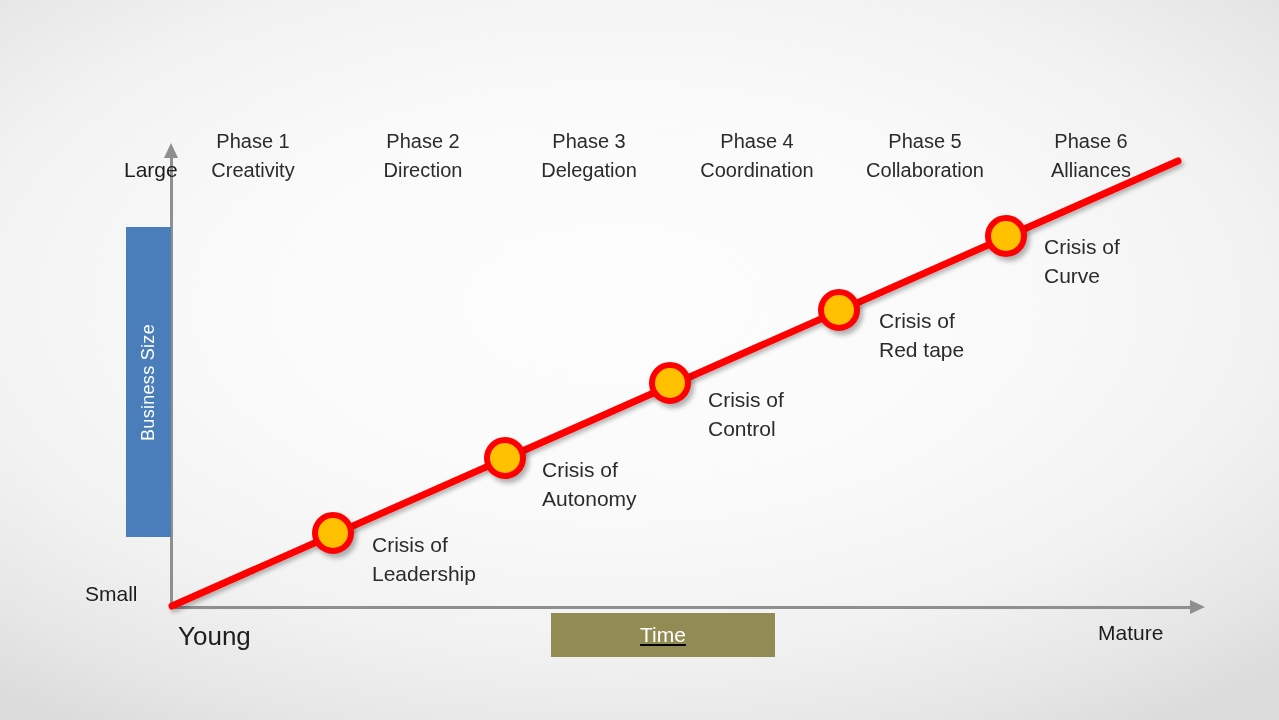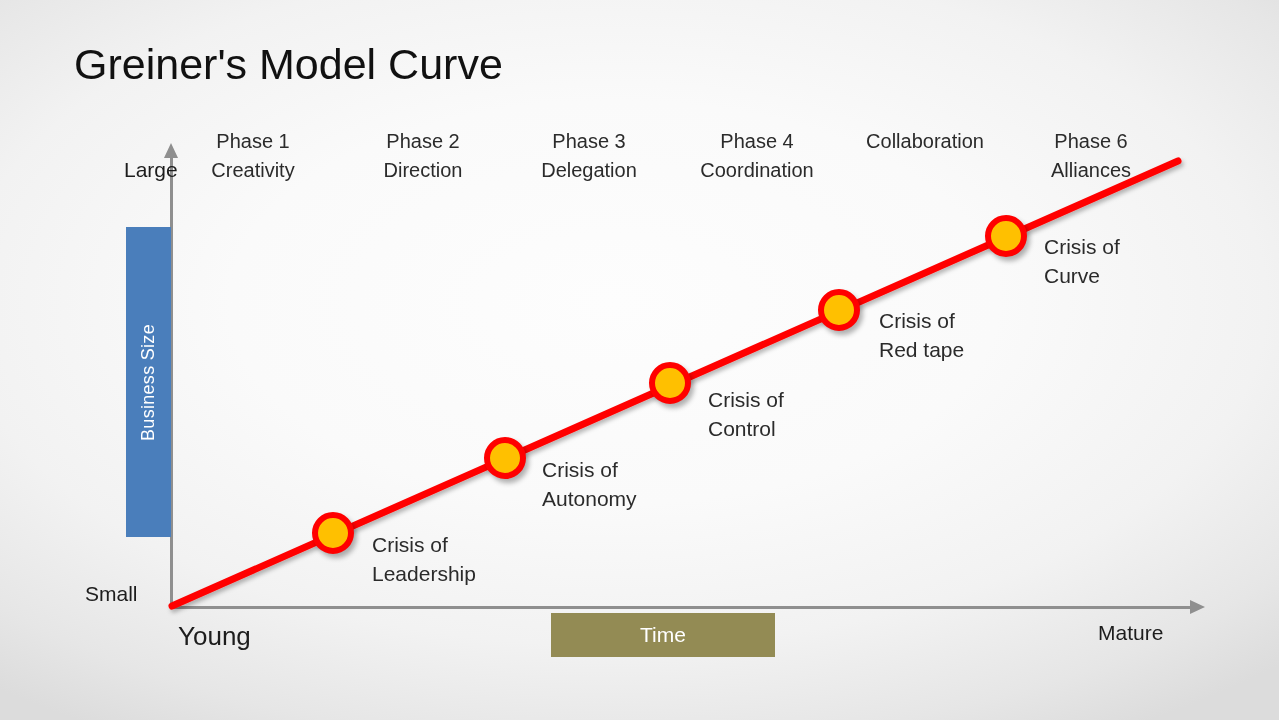--- a/index.html
+++ b/index.html
@@ -137,20 +137,21 @@
   #time-bar {
     position: absolute;
     left: 551px;
     top: 613px;
     width: 224px;
     height: 44px;
     background: #938b54;
     display: flex;
     align-items: center;
     justify-content: center;
+    text-decoration: underline;
   }
   #time-label {
     color: #ffffff;
     font-size: 21px;
   }
 
   
   #curve-svg {
     position: absolute;
     left: 0;
@@ -178,40 +179,40 @@
     line-height: 29px;
     white-space: nowrap;
   }
   .crisis-label .c-line { display: block; }
 </style>
 </head>
 <body>
 
 <div id="slide">
 
-  <div id="title">Greiner's Model Curve</div>
 
   <div id="phase-headers">
     <div class="phase" style="left:168px">
       <span class="p-line">Phase 1</span>
       <span class="p-line">Creativity</span>
     </div>
     <div class="phase" style="left:338px">
       <span class="p-line">Phase 2</span>
       <span class="p-line">Direction</span>
     </div>
     <div class="phase" style="left:504px">
       <span class="p-line">Phase 3</span>
       <span class="p-line">Delegation</span>
     </div>
     <div class="phase" style="left:672px">
       <span class="p-line">Phase 4</span>
       <span class="p-line">Coordination</span>
     </div>
     <div class="phase" style="left:840px">
+      <span class="p-line">Phase 5</span>
       <span class="p-line">Collaboration</span>
     </div>
     <div class="phase" style="left:1006px">
       <span class="p-line">Phase 6</span>
       <span class="p-line">Alliances</span>
     </div>
   </div>
 
   <div id="y-axis-line"></div>
   <div id="y-axis-head"></div>

